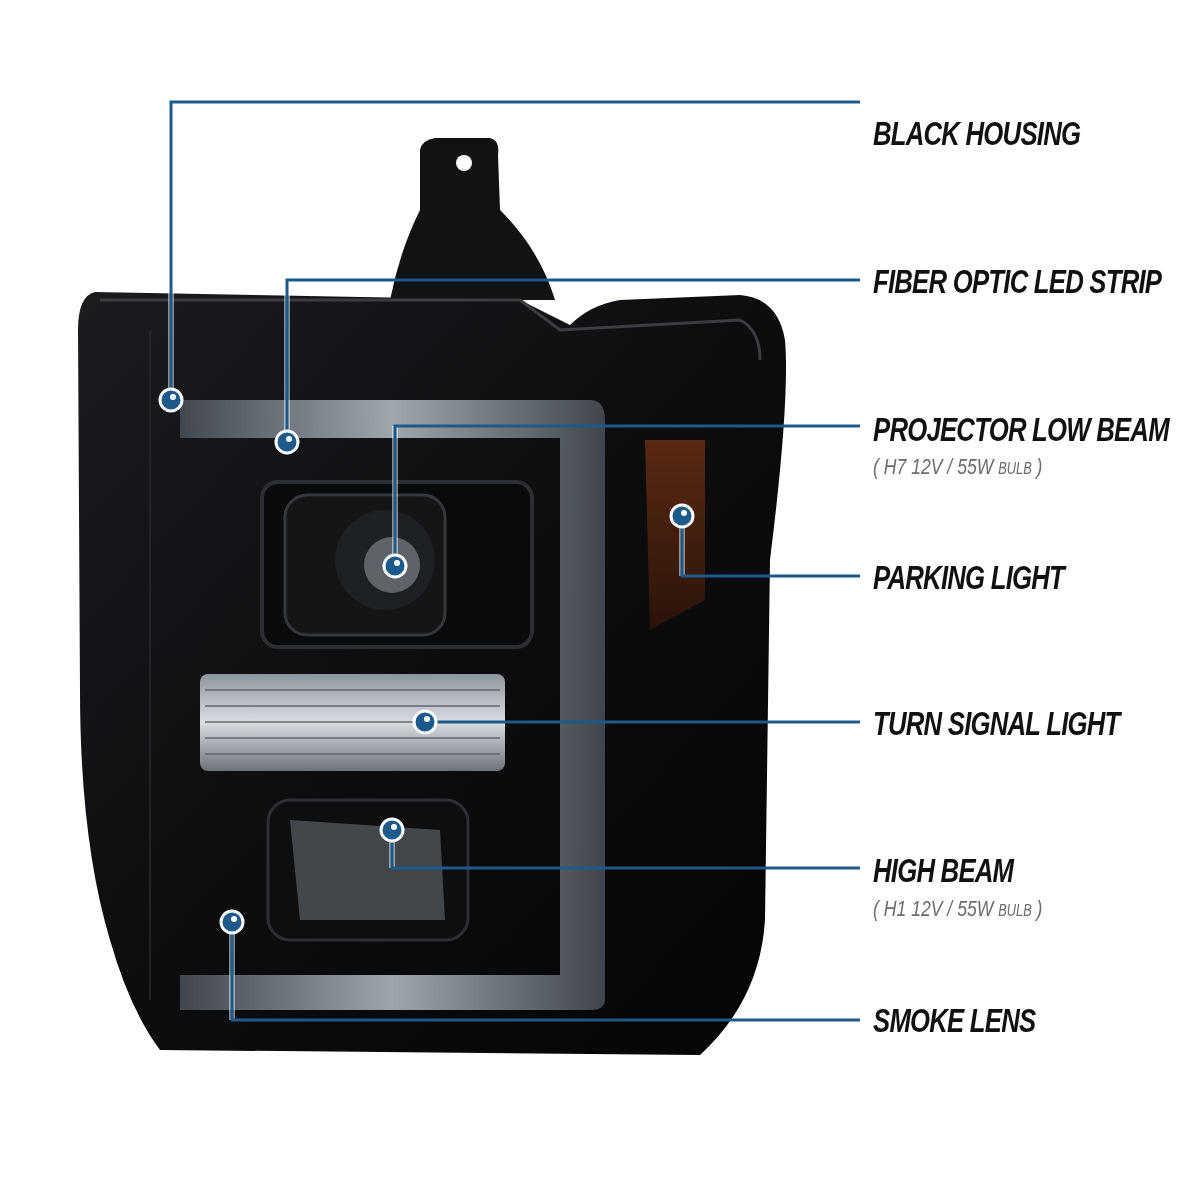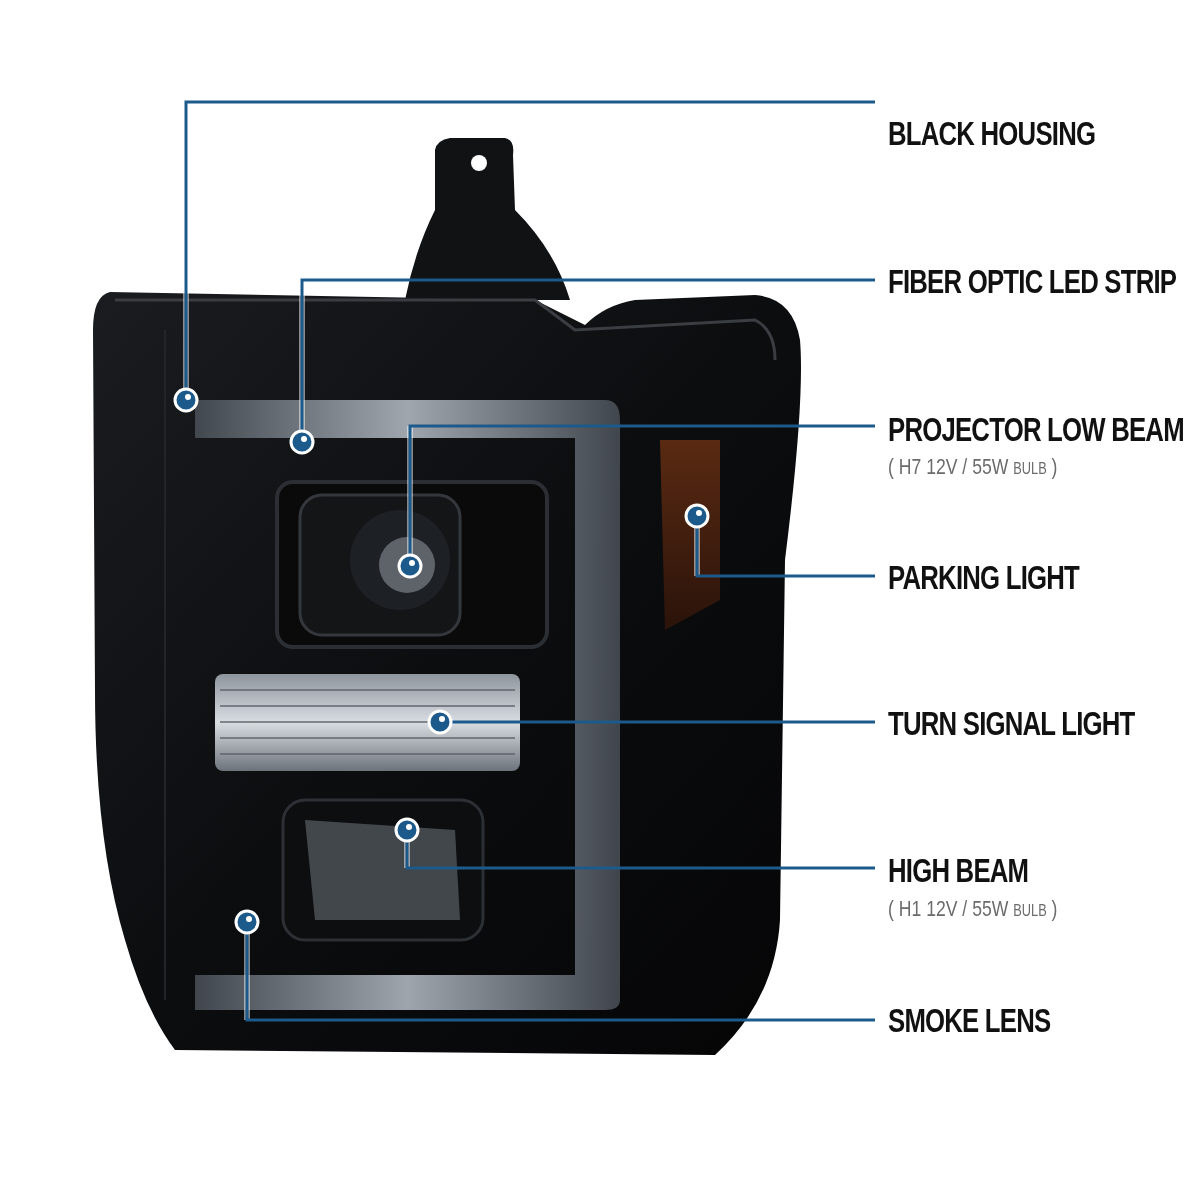--- a/index.html
+++ b/index.html
@@ -1,17 +1,17 @@
 <!DOCTYPE html>
 <html><head>
 <meta charset="utf-8">
 <style>
   html, body { margin:0; padding:0; background:#ffffff; }
   body { width:1200px; height:1200px; position:relative; overflow:hidden; font-family:"Liberation Sans", sans-serif; }
-  .stage { position:absolute; left:15px; top:0; width:1091px; height:1200px; }
+  .stage { position:absolute; left:0; top:0; width:1091px; height:1200px;font-style:italic; }
   svg.art { position:absolute; left:0; top:0; }
   .label { position:absolute; left:873px; color:#111; font-family:"Liberation Sans", sans-serif; font-weight:bold; font-size:33px; letter-spacing:-1px; transform:scaleX(0.78); transform-origin:left top; white-space:nowrap; line-height:36px; }
   .sub { position:absolute; left:873px; color:#6b6b6b; font-family:"Liberation Sans", sans-serif; font-size:22px; transform:scaleX(0.8); transform-origin:left top; white-space:nowrap; line-height:24px; }
   .sub .small { font-size:16px; }
 </style>
 </head>
 <body>
 
 <div class="stage">
 <svg class="art" width="1200" height="1200" viewBox="0 0 1200 1200">

